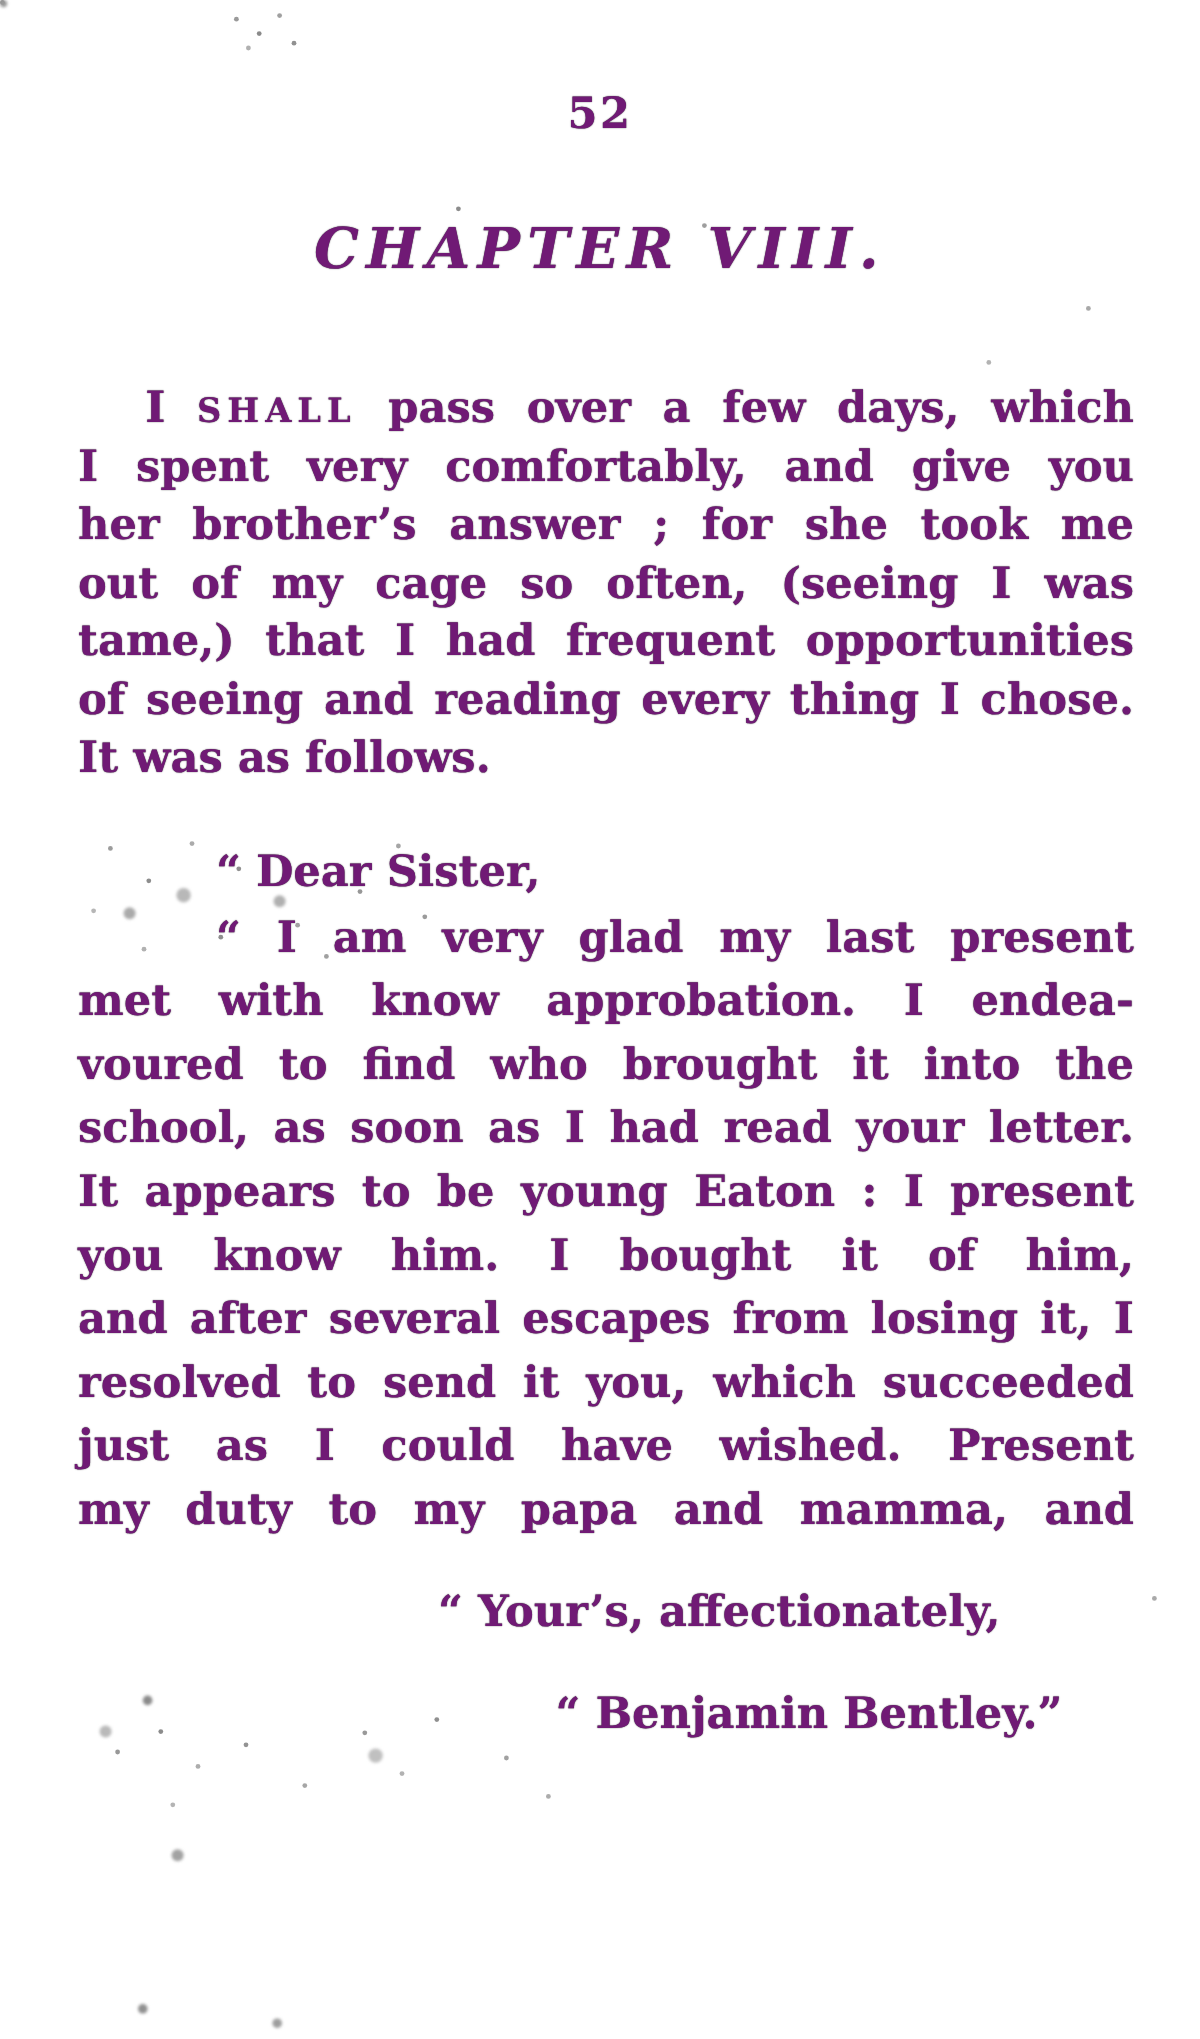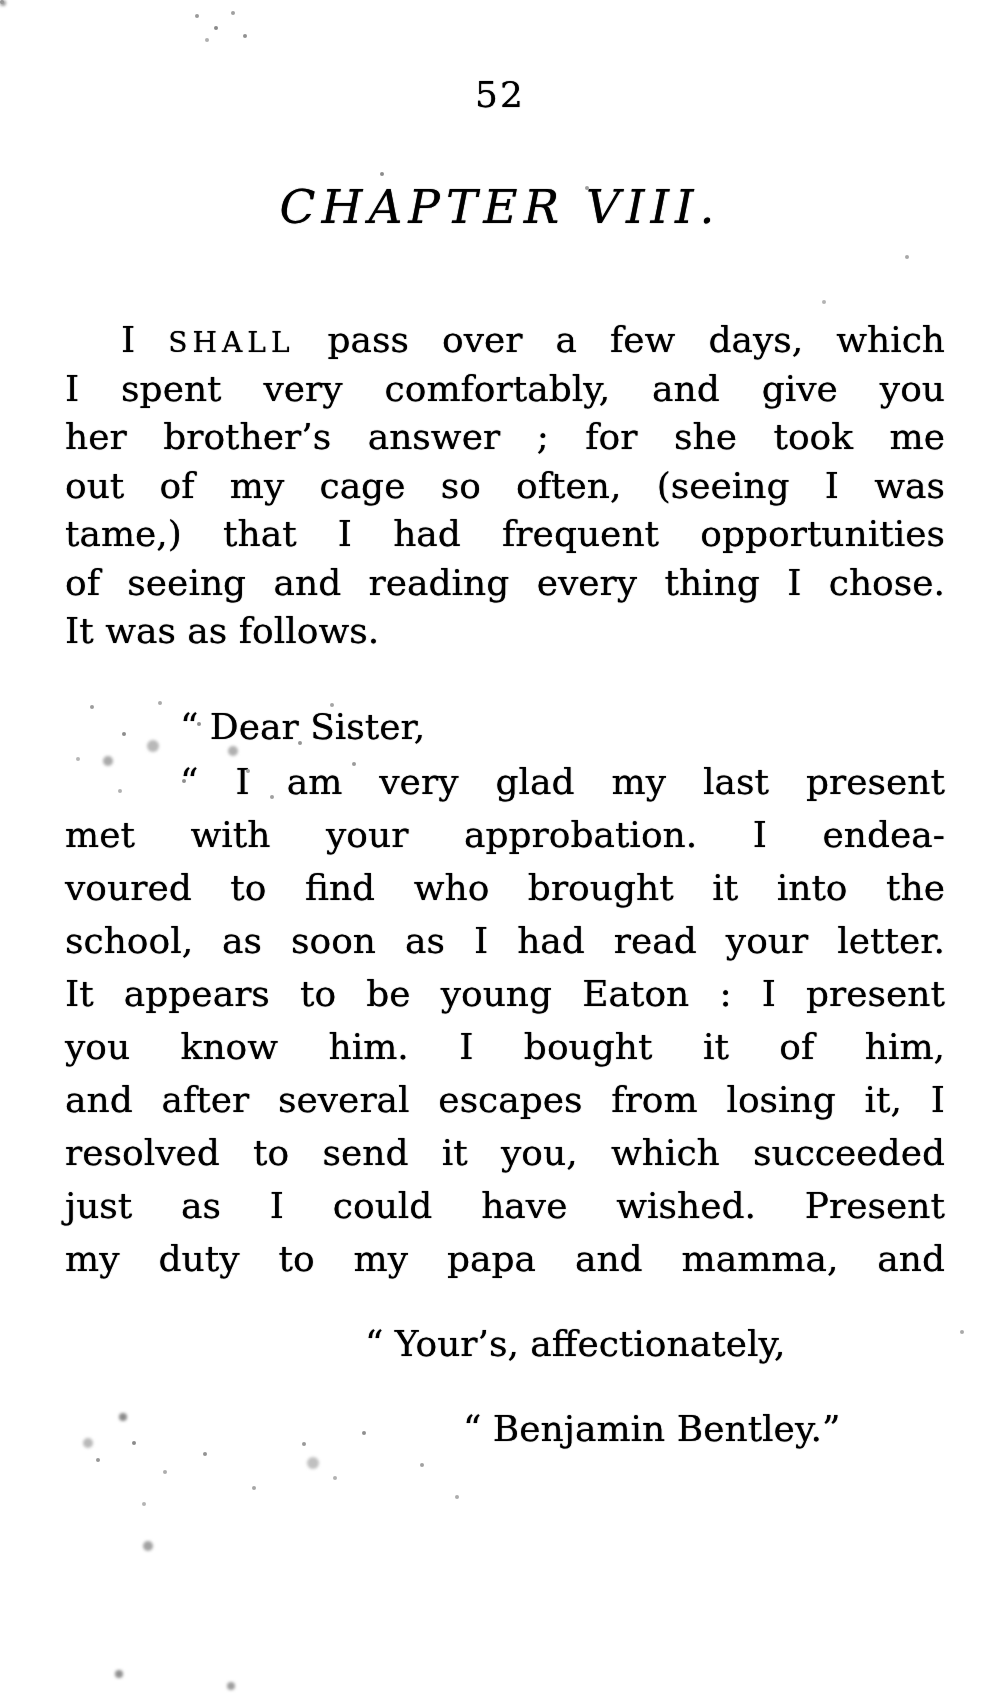--- a/index.html
+++ b/index.html
@@ -1,23 +1,23 @@
 <!DOCTYPE html>
 <html><head>
 <meta charset="utf-8">
 <style>
   html, body { margin: 0; padding: 0; background: #ffffff; }
   .page {
     position: relative;
     width: 1000px;
     height: 1699px;
     background: #ffffff;
-    color: #000000;
+    color: #701a75;
     font-family: "DejaVu Serif", "Liberation Serif", serif;
-    font-weight: 400;
+    font-weight: 700;
     overflow: hidden;
   }
   .ink { text-shadow: 0 0 1px rgba(0,0,0,0.85); }
 
   .folio {
     padding-top: 74px;
     text-align: center;
     font-size: 36px;
     letter-spacing: 2px;
   }
@@ -113,21 +113,21 @@
       <div class="ln ink">her brother’s answer ; for she took me</div>
       <div class="ln ink">out of my cage so often, (seeing I was</div>
       <div class="ln ink">tame,) that I had frequent opportunities</div>
       <div class="ln ink">of seeing and reading every thing I chose.</div>
       <div class="ln noj ink">It was as follows.</div>
     </div>
 
     <div class="letter-body">
       <div class="ln noj indent-letter letter-top ink">“ Dear Sister,</div>
       <div class="ln indent-letter letter-first ink">“ I am very glad my last present</div>
-      <div class="ln ink">met with your approbation.  I endea-</div>
+      <div class="ln ink">met with know approbation.  I endea-</div>
       <div class="ln ink">voured to find who brought it into the</div>
       <div class="ln ink">school, as soon as I had read your letter.</div>
       <div class="ln ink">It appears to be young Eaton : I present</div>
       <div class="ln ink">you know him.  I bought it of him,</div>
       <div class="ln ink">and after several escapes from losing it, I</div>
       <div class="ln ink">resolved to send it you, which succeeded</div>
       <div class="ln ink">just as I could have wished.  Present</div>
       <div class="ln ink">my duty to my papa and mamma, and</div>
       <div class="ln noj closing ink">“ Your’s, affectionately,</div>
       <div class="ln noj signature ink">“ Benjamin Bentley.”</div>

